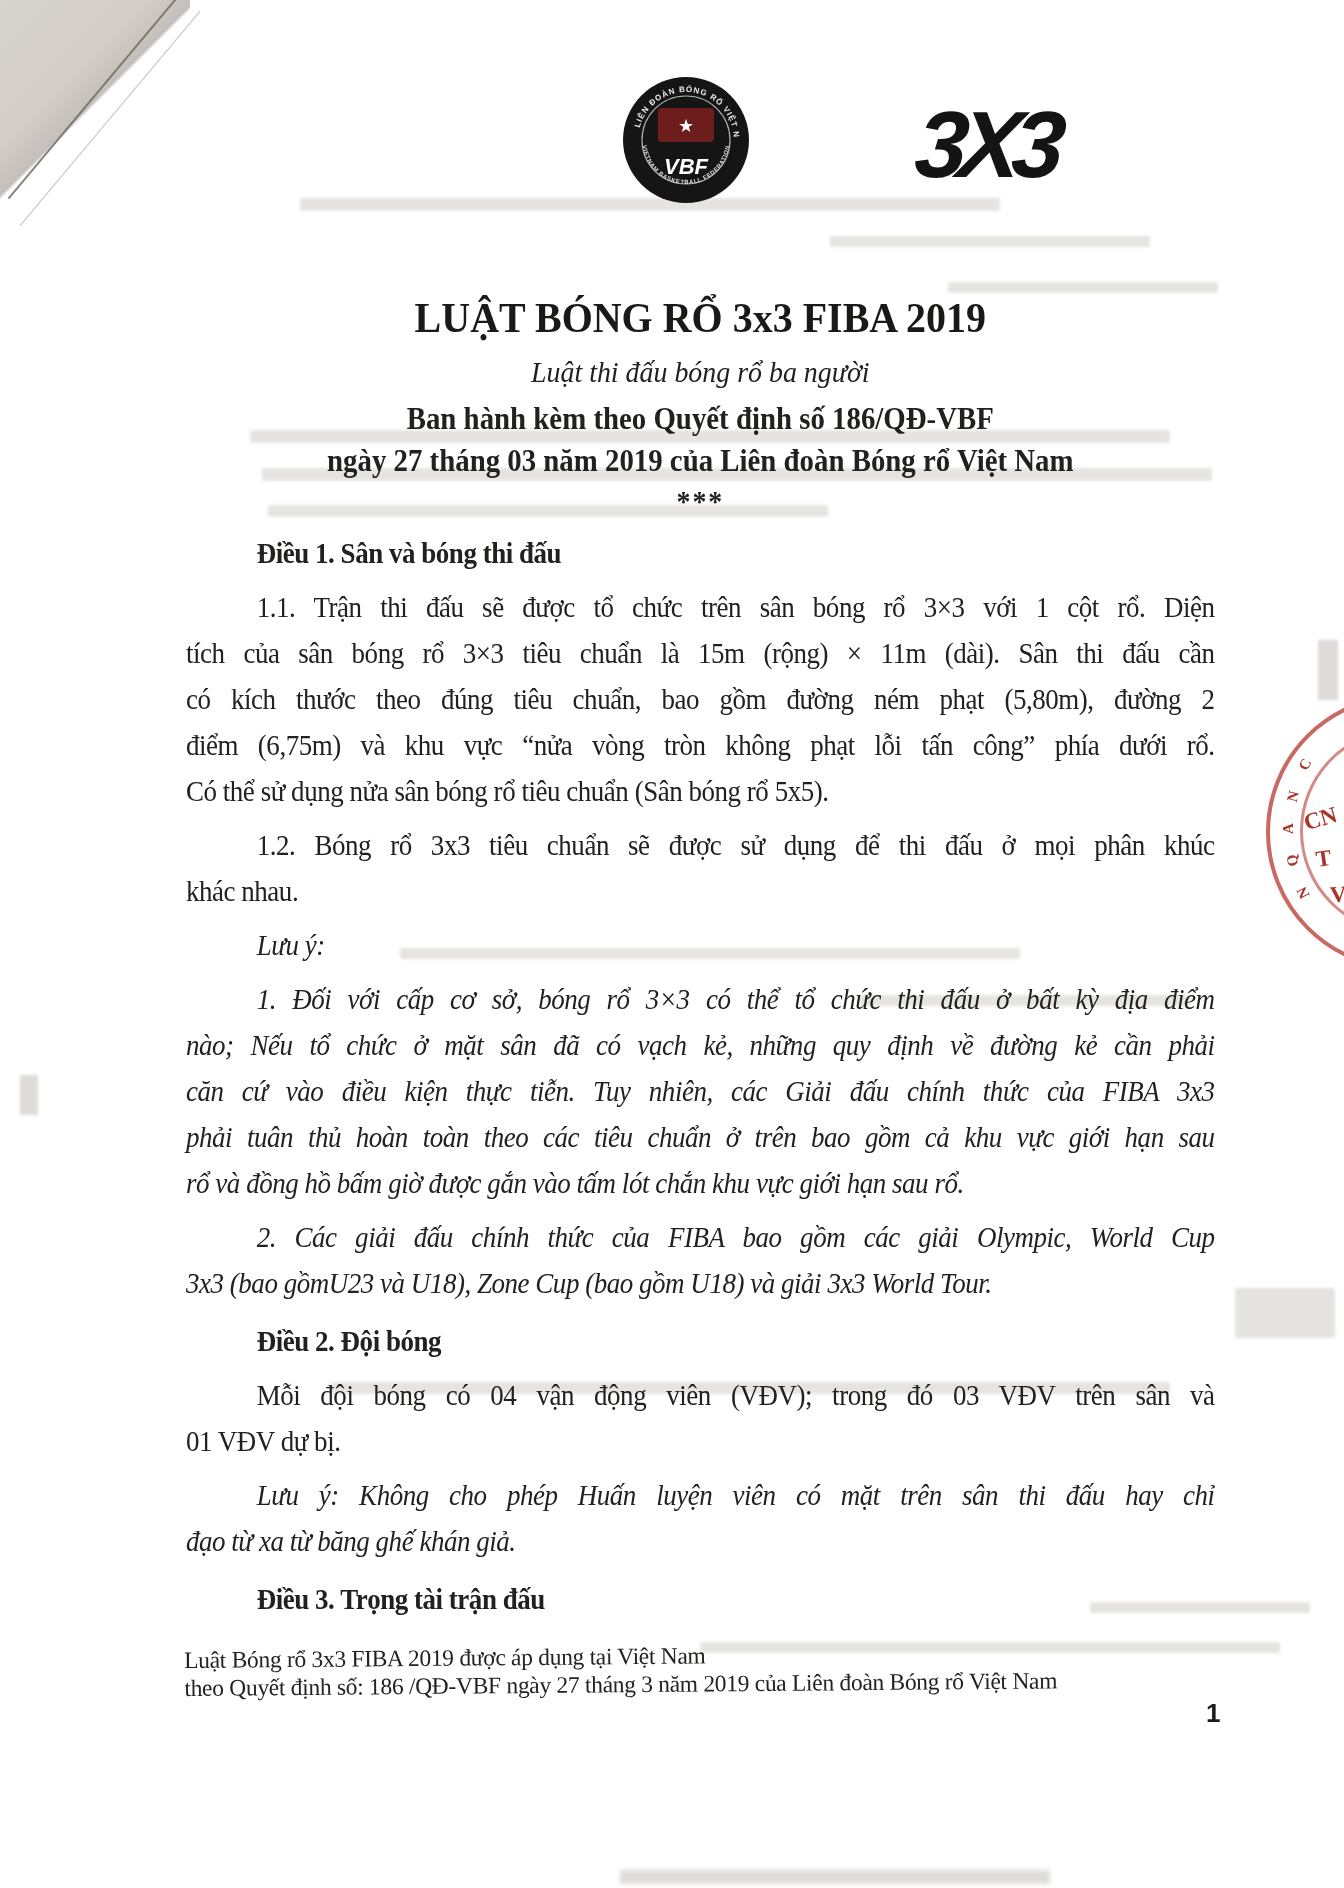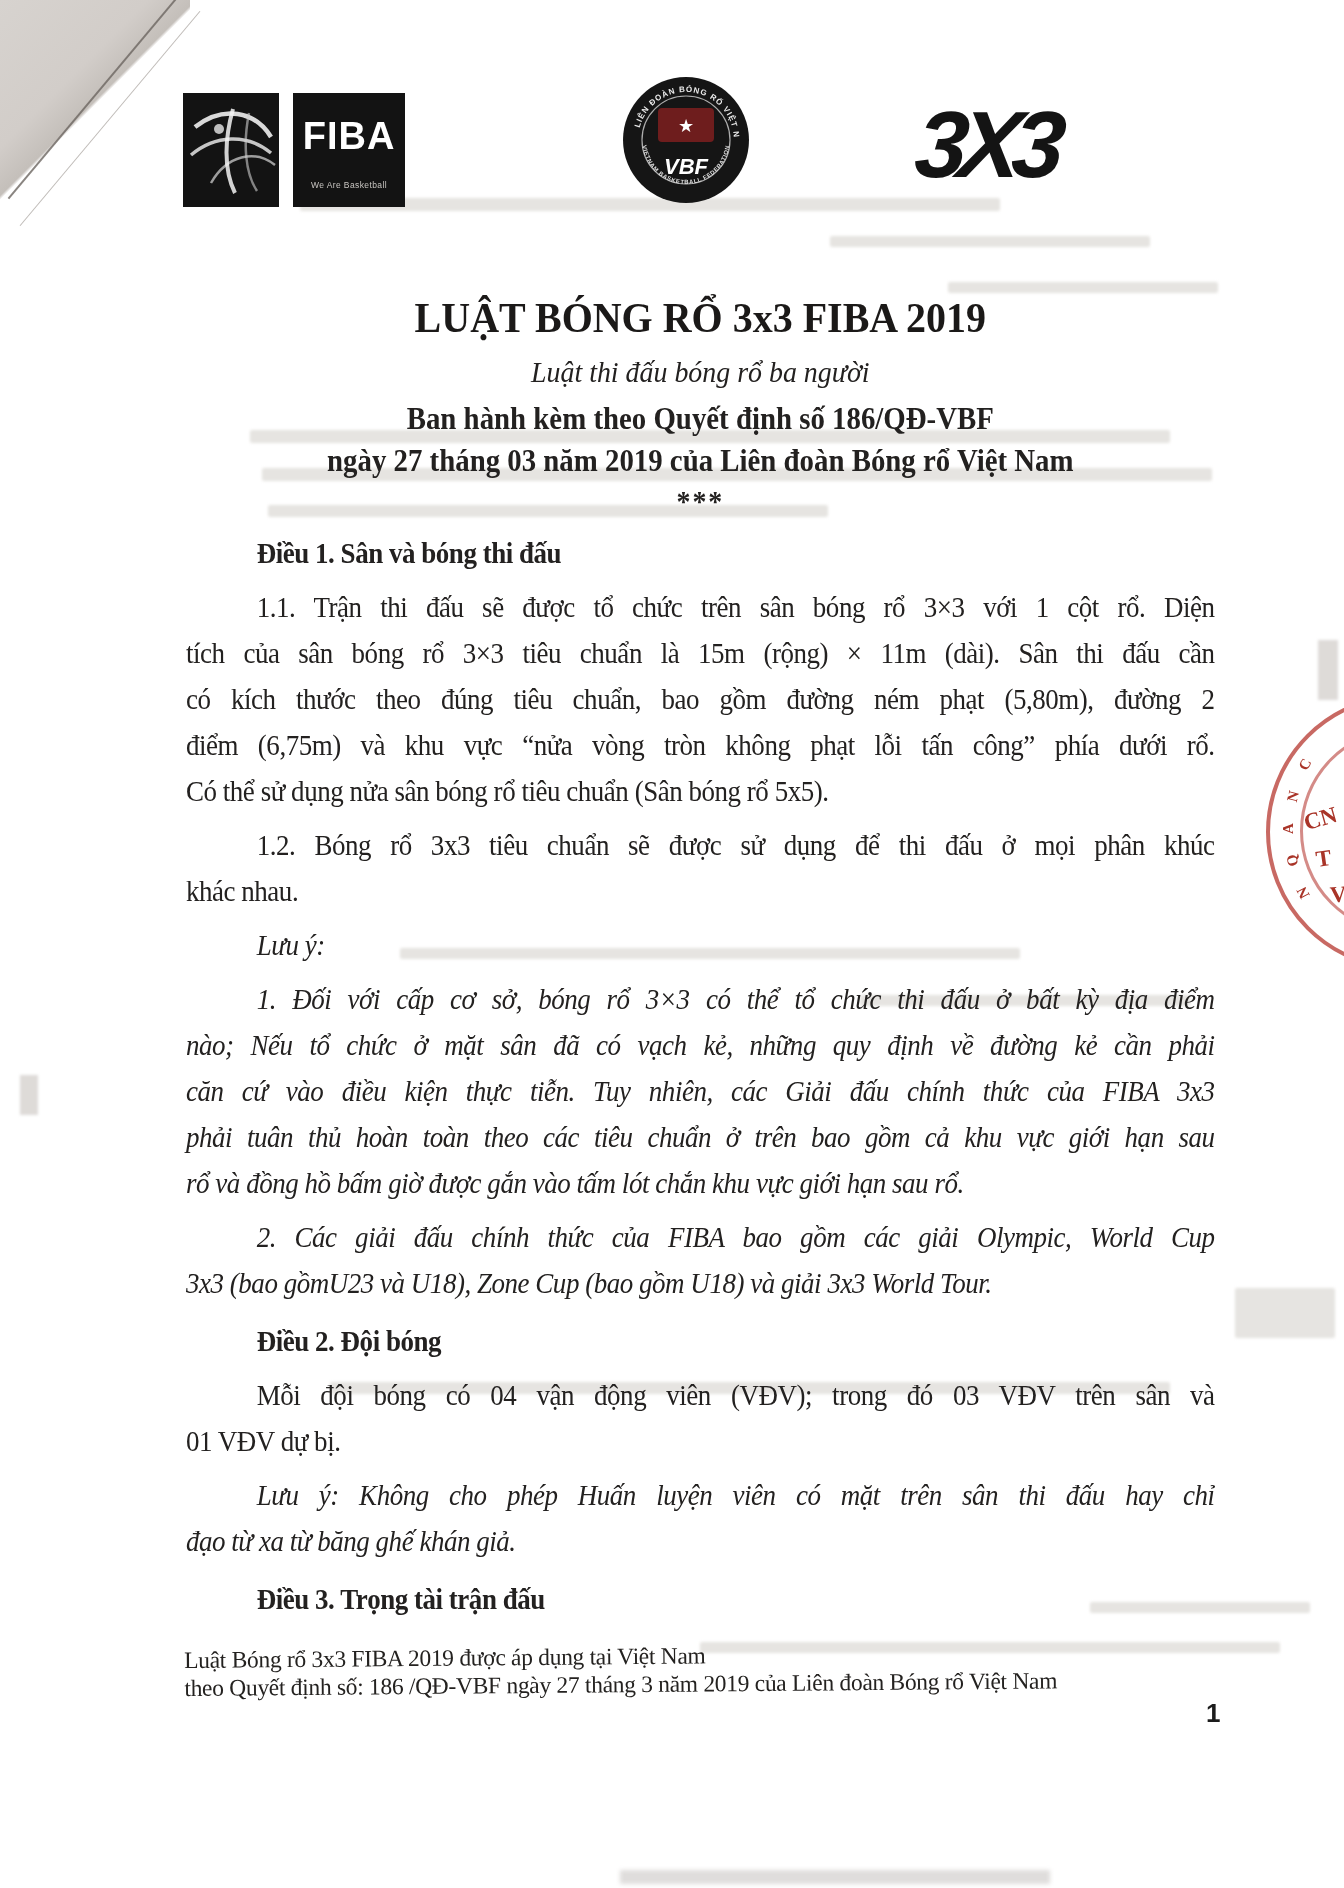--- a/index.html
+++ b/index.html
@@ -89,36 +89,20 @@
   <div class="ghost" style="left:400px;top:948px;width:620px;height:11px"></div>
   <div class="ghost" style="left:860px;top:995px;width:330px;height:11px"></div>
   <div class="ghost" style="left:1235px;top:1288px;width:100px;height:50px"></div>
   <div class="ghost" style="left:330px;top:1382px;width:840px;height:12px"></div>
   <div class="ghost" style="left:700px;top:1642px;width:580px;height:11px"></div>
   <div class="ghost" style="left:1090px;top:1602px;width:220px;height:11px"></div>
   <div class="edge-mark" style="left:20px;top:1075px;width:18px;height:40px"></div>
   <div class="edge-mark" style="left:1318px;top:640px;width:20px;height:60px"></div>
   <div class="bottom-shadow"></div>
 
-  <div class="fiba-logo">
-    <div class="fiba-ball">
-      <svg width="96" height="114" viewBox="0 0 96 114">
-        <path d="M12,34 C40,12 72,18 88,44" stroke="#efefef" stroke-width="4.5" fill="none" opacity=".9"></path>
-        <path d="M8,62 C32,42 64,40 88,60" stroke="#e6e6e6" stroke-width="3.5" fill="none" opacity=".85"></path>
-        <path d="M28,90 C44,62 72,56 92,72" stroke="#d8d8d8" stroke-width="2.5" fill="none" opacity=".7"></path>
-        <path d="M50,16 C42,44 40,76 52,100" stroke="#f4f4f4" stroke-width="4" fill="none" opacity=".85"></path>
-        <path d="M66,20 C60,50 62,80 74,98" stroke="#cfcfcf" stroke-width="2.5" fill="none" opacity=".6"></path>
-        <circle cx="36" cy="36" r="5" fill="#eaeaea" opacity=".8"></circle>
-      </svg>
-    </div>
-    <div class="fiba-word">
-      <span class="fiba-text">FIBA</span>
-      <span class="fiba-tag">We Are Basketball</span>
-    </div>
-  </div>
 
   <div class="vbf-logo">
     <svg width="128" height="128" viewBox="0 0 128 128">
       <circle cx="64" cy="64" r="63" fill="#151515"></circle>
       <circle cx="64" cy="64" r="44" stroke="rgba(255,255,255,.65)" stroke-width="1.2" fill="none"></circle>
       <defs>
         <path id="vbfTop" d="M 16,64 A 48,48 0 0 1 112,64"></path>
         <path id="vbfBot" d="M 20,64 A 44,44 0 0 0 108,64"></path>
       </defs>
       <text font-family="Liberation Sans, sans-serif" font-size="8" font-weight="bold" fill="#ececec" letter-spacing="1">

